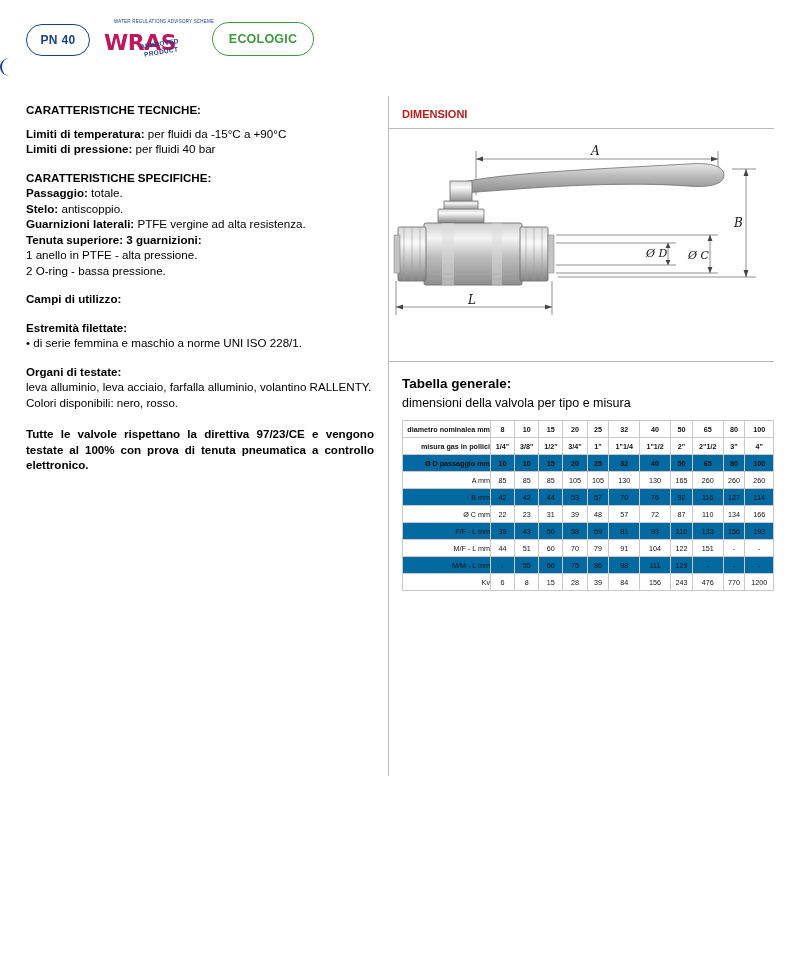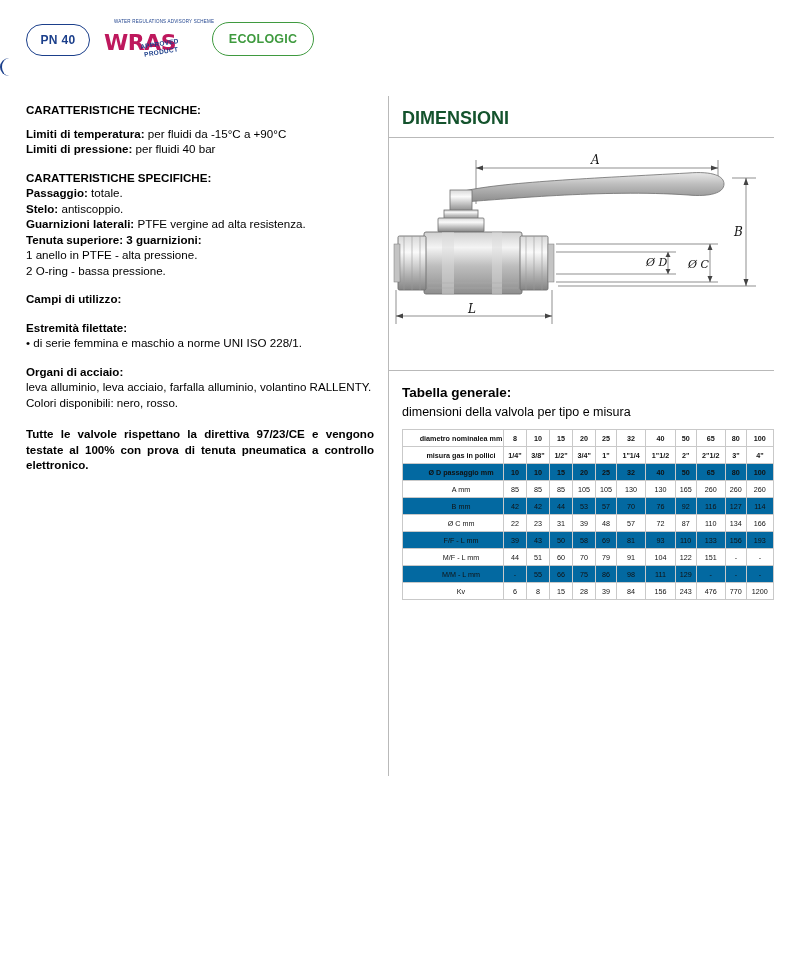--- a/index.html
+++ b/index.html
@@ -144,23 +144,23 @@
   }
 
   
   .right-col {
     position: absolute;
     left: 388px;
     top: 96px;
     width: 386px;
   }
   .panel-title {
-    font-size: 18px;
-    font-weight: bold;
-    color: #14532d;
+    font-size: 11px;
+    font-weight: bold;
+    color: #b91c1c;
     padding: 12px 0 8px 14px;
   }
   .divider {
     position: absolute;
     left: 388px;
     top: 96px;
     width: 1px;
     height: 680px;
     background: #b9b9b9;
   }
@@ -197,22 +197,22 @@
   }
   table.gen td {
     border: 0.8px solid #c9c9c9;
     font-size: 7.2px;
     height: 16px;
     text-align: center;
     color: #111;
     padding: 0;
   }
   table.gen td.rowlab {
-    text-align: center;
-    padding-left: 16px;
+    text-align: right;
+    padding-left: 3px;
     width: 84px;
     font-size: 7.2px;
   }
   table.gen tr.bold td {
     font-weight: bold;
   }
   table.gen tr.shade td {
     background: #0369a1;
   }
 </style>
@@ -274,21 +274,21 @@
     <div class="blk">
       <p class="h">Campi di utilizzo:</p>
     </div>
 
     <div class="blk">
       <p class="h">Estremità filettate:</p>
       <p>•  di serie  femmina e maschio a norme UNI ISO 228/1.</p>
     </div>
 
     <div class="blk">
-      <p class="h">Organi di acciaio:</p>
+      <p class="h">Organi di testate:</p>
       <p class="just">leva alluminio, leva acciaio, farfalla alluminio, volantino RALLENTY.</p>
       <p>Colori disponibili: nero, rosso.</p>
     </div>
 
     <div class="blk" style="margin-top:16px;">
       <p class="bold-para">Tutte le valvole rispettano la direttiva 97/23/CE e vengono testate al 100% con prova di tenuta pneumatica a controllo elettronico.</p>
     </div>
   </div>
 
   <div class="divider"></div>

